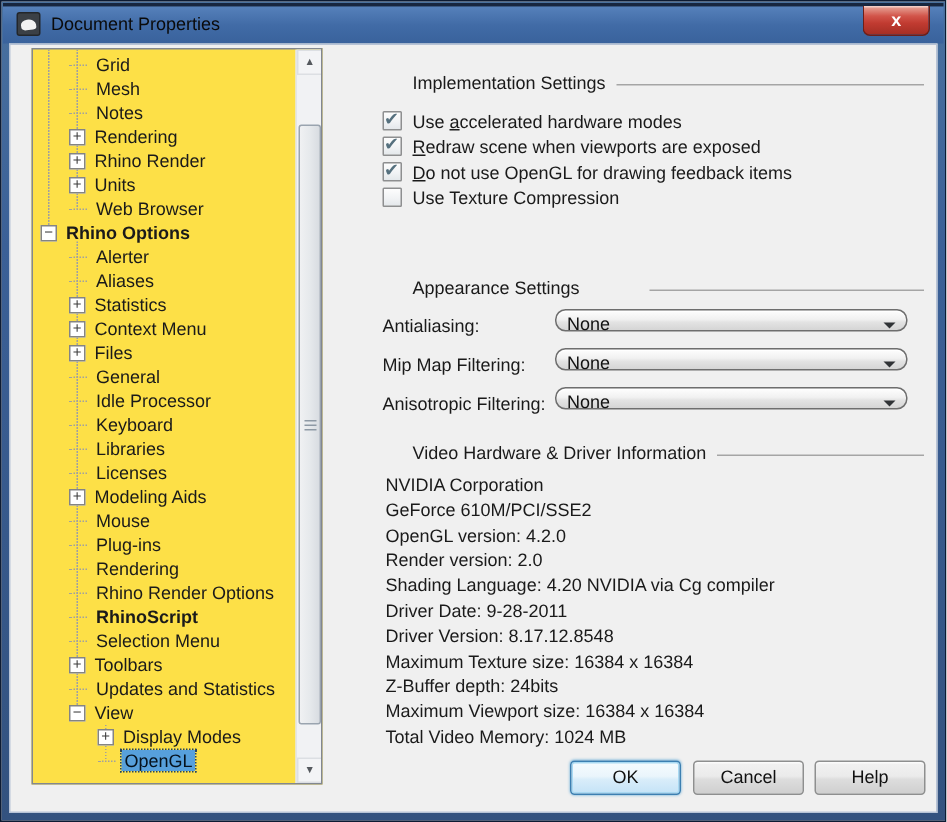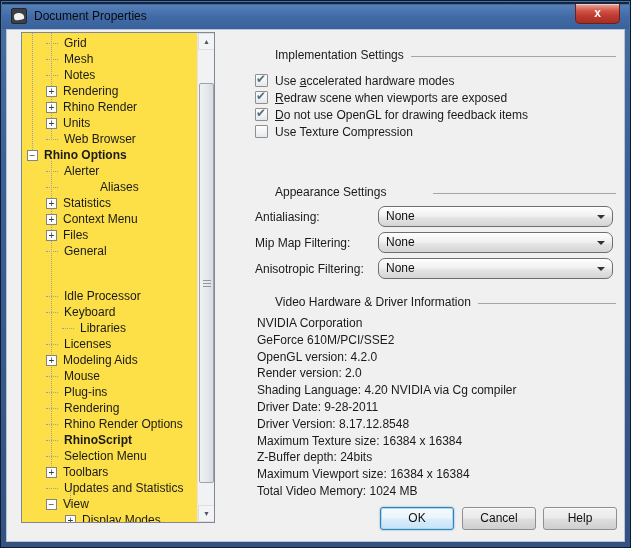--- a/index.html
+++ b/index.html
@@ -71,24 +71,24 @@
   .checkbox { width:13px; height:13px; flex:0 0 13px; border:1px solid #8e8f90; border-radius:1px;
     background:linear-gradient(180deg,#fdfdfd 0%,#f0f2f4 60%,#e4e8eb 100%);
     position:relative; }
   .checkbox .check-glyph { position:absolute; left:0; top:-3px; font-size:12px; color:#55707e; }
   .check-row .cb-label { margin-left:7px; }
   .cb-label .mn { text-decoration:underline; }
 
   .combo-rows { position:absolute; left:248px; top:176px; right:0; }
   .combo-row { position:relative; height:26px; }
   .combo-label { position:absolute; left:0; top:4px; }
-  .combo { position:absolute; left:115px; top:0; width:235px; height:21px;
+  .combo { position:absolute; left:115px; top:0; width:235px; height:15px;
     border:1px solid #6e6e6e; border-radius:7px;
     background:linear-gradient(180deg,#fefefe 0%,#f1f1f1 45%,#e3e3e3 60%,#d5d5d5 100%);
-    box-shadow:inset 0 1px 0 #fff;margin-left:8px; }
+    box-shadow:inset 0 1px 0 #fff; }
   .combo-value { position:absolute; left:7px; top:2px; color:#111; }
   .combo-arrow { position:absolute; right:7px; top:8px; width:0; height:0;
     border-left:4px solid transparent; border-right:4px solid transparent;
     border-top:4px solid #303336; }
 
   .video-lines { position:absolute; left:250px; top:285px; }
   .video-line { height:16.8px; line-height:16.8px; white-space:nowrap; }
 
   
   .btn { position:absolute; top:477px; height:23px; width:74px; text-align:center;
@@ -159,21 +159,21 @@
           <div class="tree-row" style="padding-left: 5px;">
     <span class="expander">−</span>
 
     <span class="tree-label bold">Rhino Options</span>
   </div>
           <div class="tree-row" style="padding-left: 24px;">
 
     <span class="connector"></span>
     <span class="tree-label">Alerter</span>
   </div>
-          <div class="tree-row" style="padding-left: 24px; gap: 36px;">
+          <div class="tree-row" style="padding-left: 24px;">
 
     <span class="connector"></span>
     <span class="tree-label">Aliases</span>
   </div>
           <div class="tree-row" style="padding-left: 24px;">
     <span class="expander">+</span>
 
     <span class="tree-label">Statistics</span>
   </div>
           <div class="tree-row" style="padding-left: 24px;">
@@ -184,31 +184,31 @@
           <div class="tree-row" style="padding-left: 24px;">
     <span class="expander">+</span>
 
     <span class="tree-label">Files</span>
   </div>
           <div class="tree-row" style="padding-left: 24px;">
 
     <span class="connector"></span>
     <span class="tree-label">General</span>
   </div>
-          <div class="tree-row" style="padding-left: 24px; margin-top: 29px;">
+          <div class="tree-row" style="padding-left: 24px;">
 
     <span class="connector"></span>
     <span class="tree-label">Idle Processor</span>
   </div>
           <div class="tree-row" style="padding-left: 24px;">
 
     <span class="connector"></span>
     <span class="tree-label">Keyboard</span>
   </div>
-          <div class="tree-row" style="padding-left: 24px; margin-left: 16px;">
+          <div class="tree-row" style="padding-left: 24px;">
 
     <span class="connector"></span>
     <span class="tree-label">Libraries</span>
   </div>
           <div class="tree-row" style="padding-left: 24px;">
 
     <span class="connector"></span>
     <span class="tree-label">Licenses</span>
   </div>
           <div class="tree-row" style="padding-left: 24px;">

